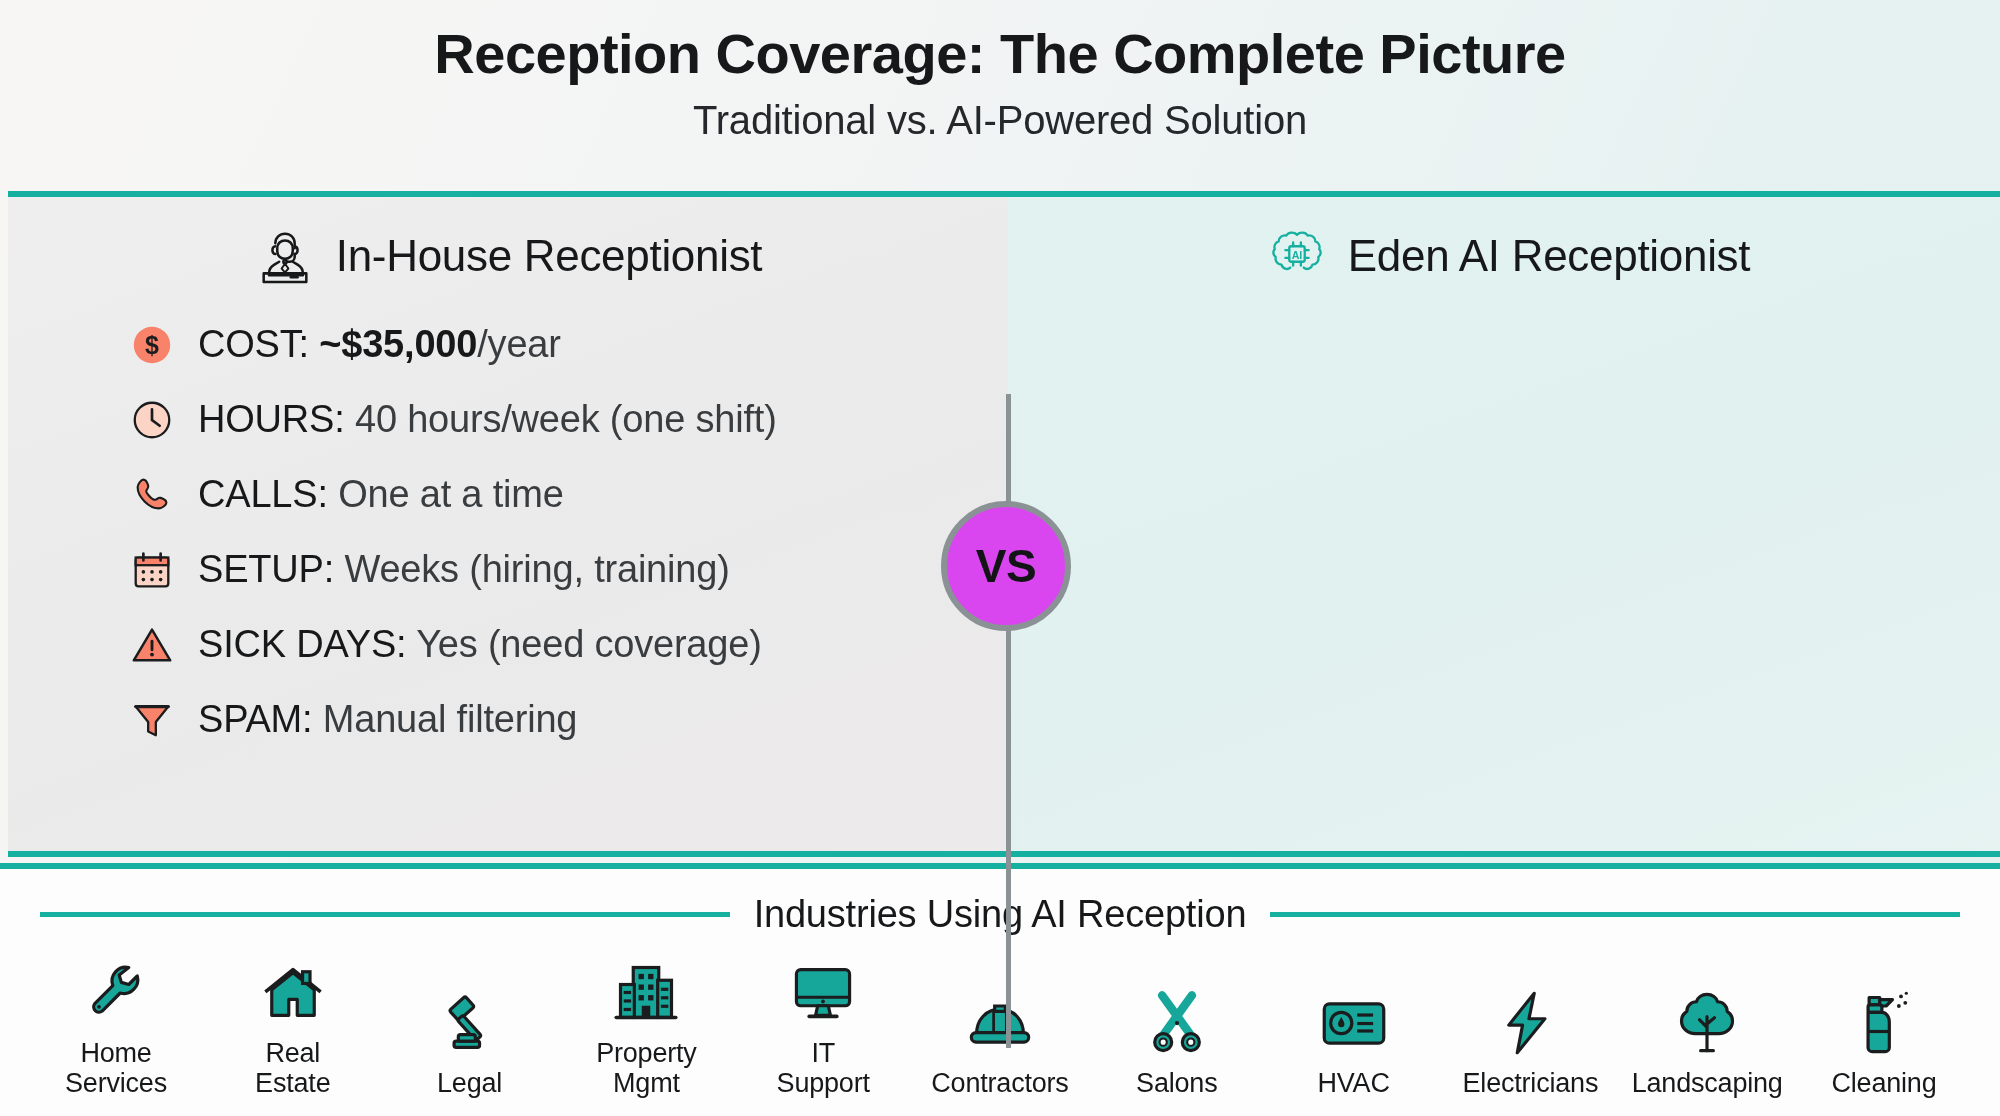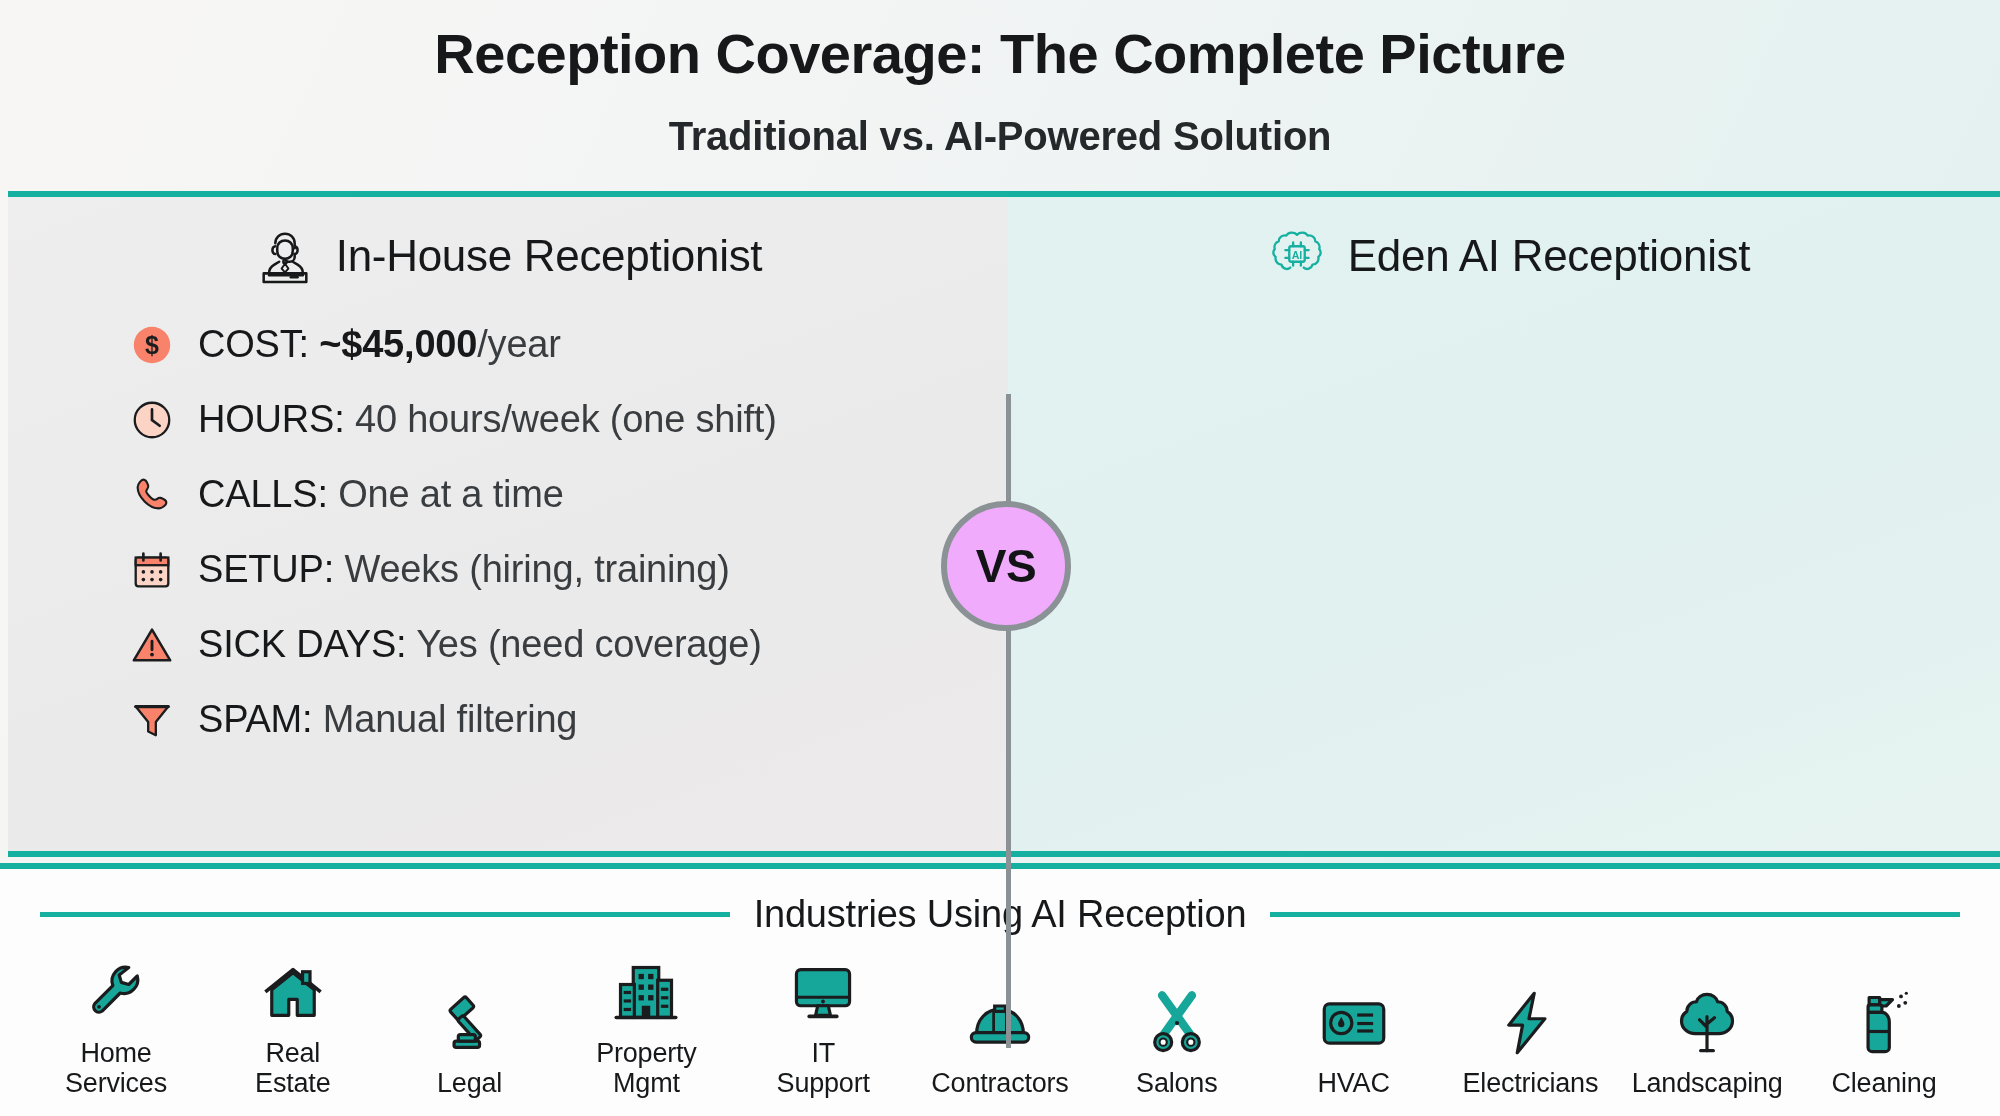--- a/index.html
+++ b/index.html
@@ -14,22 +14,22 @@
   }
   .page { position: relative; width: 2000px; height: 1116px; }
 
   
   .header { text-align: center; padding-top: 24px; }
   .title {
     font-size: 56px; font-weight: 700; color: #17181a;
     letter-spacing: -0.5px; line-height: 1.08; margin: 0;
   }
   .subtitle {
-    font-size: 40px; font-weight: 700; color: #25282b;
-    margin: 30px 0 0 0; letter-spacing: -0.2px;
+    font-size: 40px; font-weight: 400; color: #25282b;
+    margin: 14px 0 0 0; letter-spacing: -0.2px;
   }
 
   
   .band {
     position: absolute; left: 8px; top: 191px; width: 2000px; height: 666px;
     border-top: 6px solid #16b0a0;
     border-bottom: 6px solid #16b0a0;
     box-sizing: border-box;
     display: flex;
   }
@@ -58,21 +58,21 @@
   .row-text b { font-weight: 700; }
   .muted { color: #3a3d40; }
 
   
   .savings-wrap { padding-left: 1110px; margin-top: 10px; }
 
   
   .vs {
     position: absolute; left: 941px; top: 501px;
     width: 118px; height: 118px; border-radius: 50%;
-    background: #f0abfc; border: 6px solid #8b9295;
+    background: #d946ef; border: 6px solid #8b9295;
     display: flex; align-items: center; justify-content: center;
     font-size: 46px; font-weight: 700; color: #121416; z-index: 6;
     letter-spacing: -0.5px;
   }
 
   
   .industries {
     position: absolute; left: 0; top: 863px; width: 2000px; height: 253px;
     background: #fdfdfd; box-sizing: border-box;
     border-top: 6px solid #16b0a0;
@@ -132,21 +132,21 @@
 
       <div class="rows">
 
         <div class="row">
           <span class="row-icon">
             <svg width="46" height="46" viewBox="0 0 48 48">
                 <circle cx="24" cy="24" r="19" fill="#f8836a"></circle>
                 <text x="24" y="33" font-family="Liberation Sans, sans-serif" font-size="26" font-weight="700" fill="#1b1c1e" text-anchor="middle">$</text>
               </svg>
           </span>
-          <span class="row-text"><span>COST: </span><b>~$45,000</b><span class="muted">/year</span></span>
+          <span class="row-text"><span>COST: </span><b>~$35,000</b><span class="muted">/year</span></span>
         </div>
 
         <div class="row">
           <span class="row-icon">
             <svg width="46" height="46" viewBox="0 0 48 48">
                 <circle cx="24" cy="24" r="18" fill="#fbd4c6" stroke="#1b1c1e" stroke-width="2.4"></circle>
                 <path d="M24 13v11l8 6" stroke="#1b1c1e" stroke-width="2.8" fill="none" stroke-linecap="round"></path>
               </svg>
           </span>
           <span class="row-text"><span>HOURS: </span><span class="muted">40 hours/week (one shift)</span></span>

